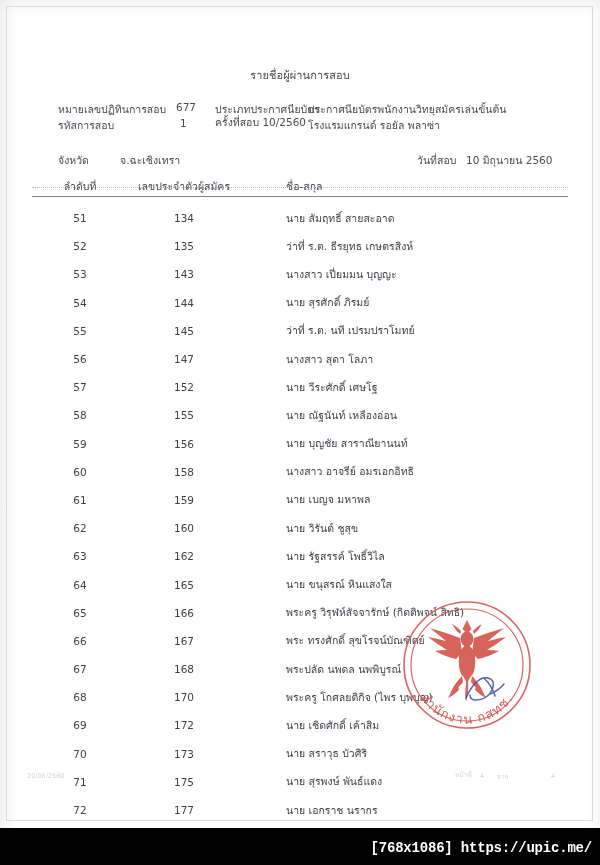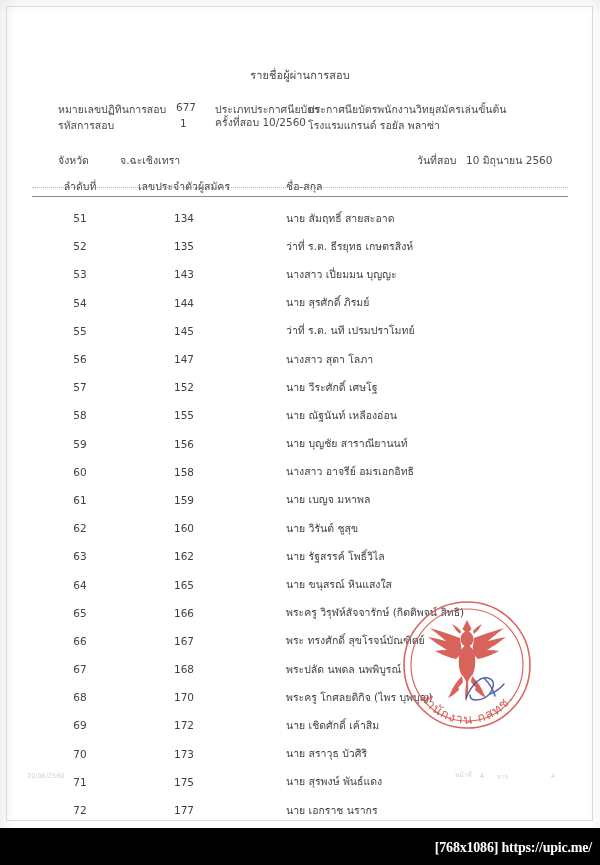--- a/index.html
+++ b/index.html
@@ -161,21 +161,21 @@
     left: 0;
     top: 828px;
     width: 600px;
     height: 37px;
     background: #000000;
   }
   #watermark-text {
     position: absolute;
     right: 8px;
     top: 840px;
-    font-family: Liberation Serif, serif;
+    font-family: Liberation Mono, monospace;
     font-size: 14px;
     font-weight: bold;
     color: #ffffff;
     letter-spacing: -.2px;
     white-space: nowrap;
   }
 </style>
 </head>
 <body>
 

